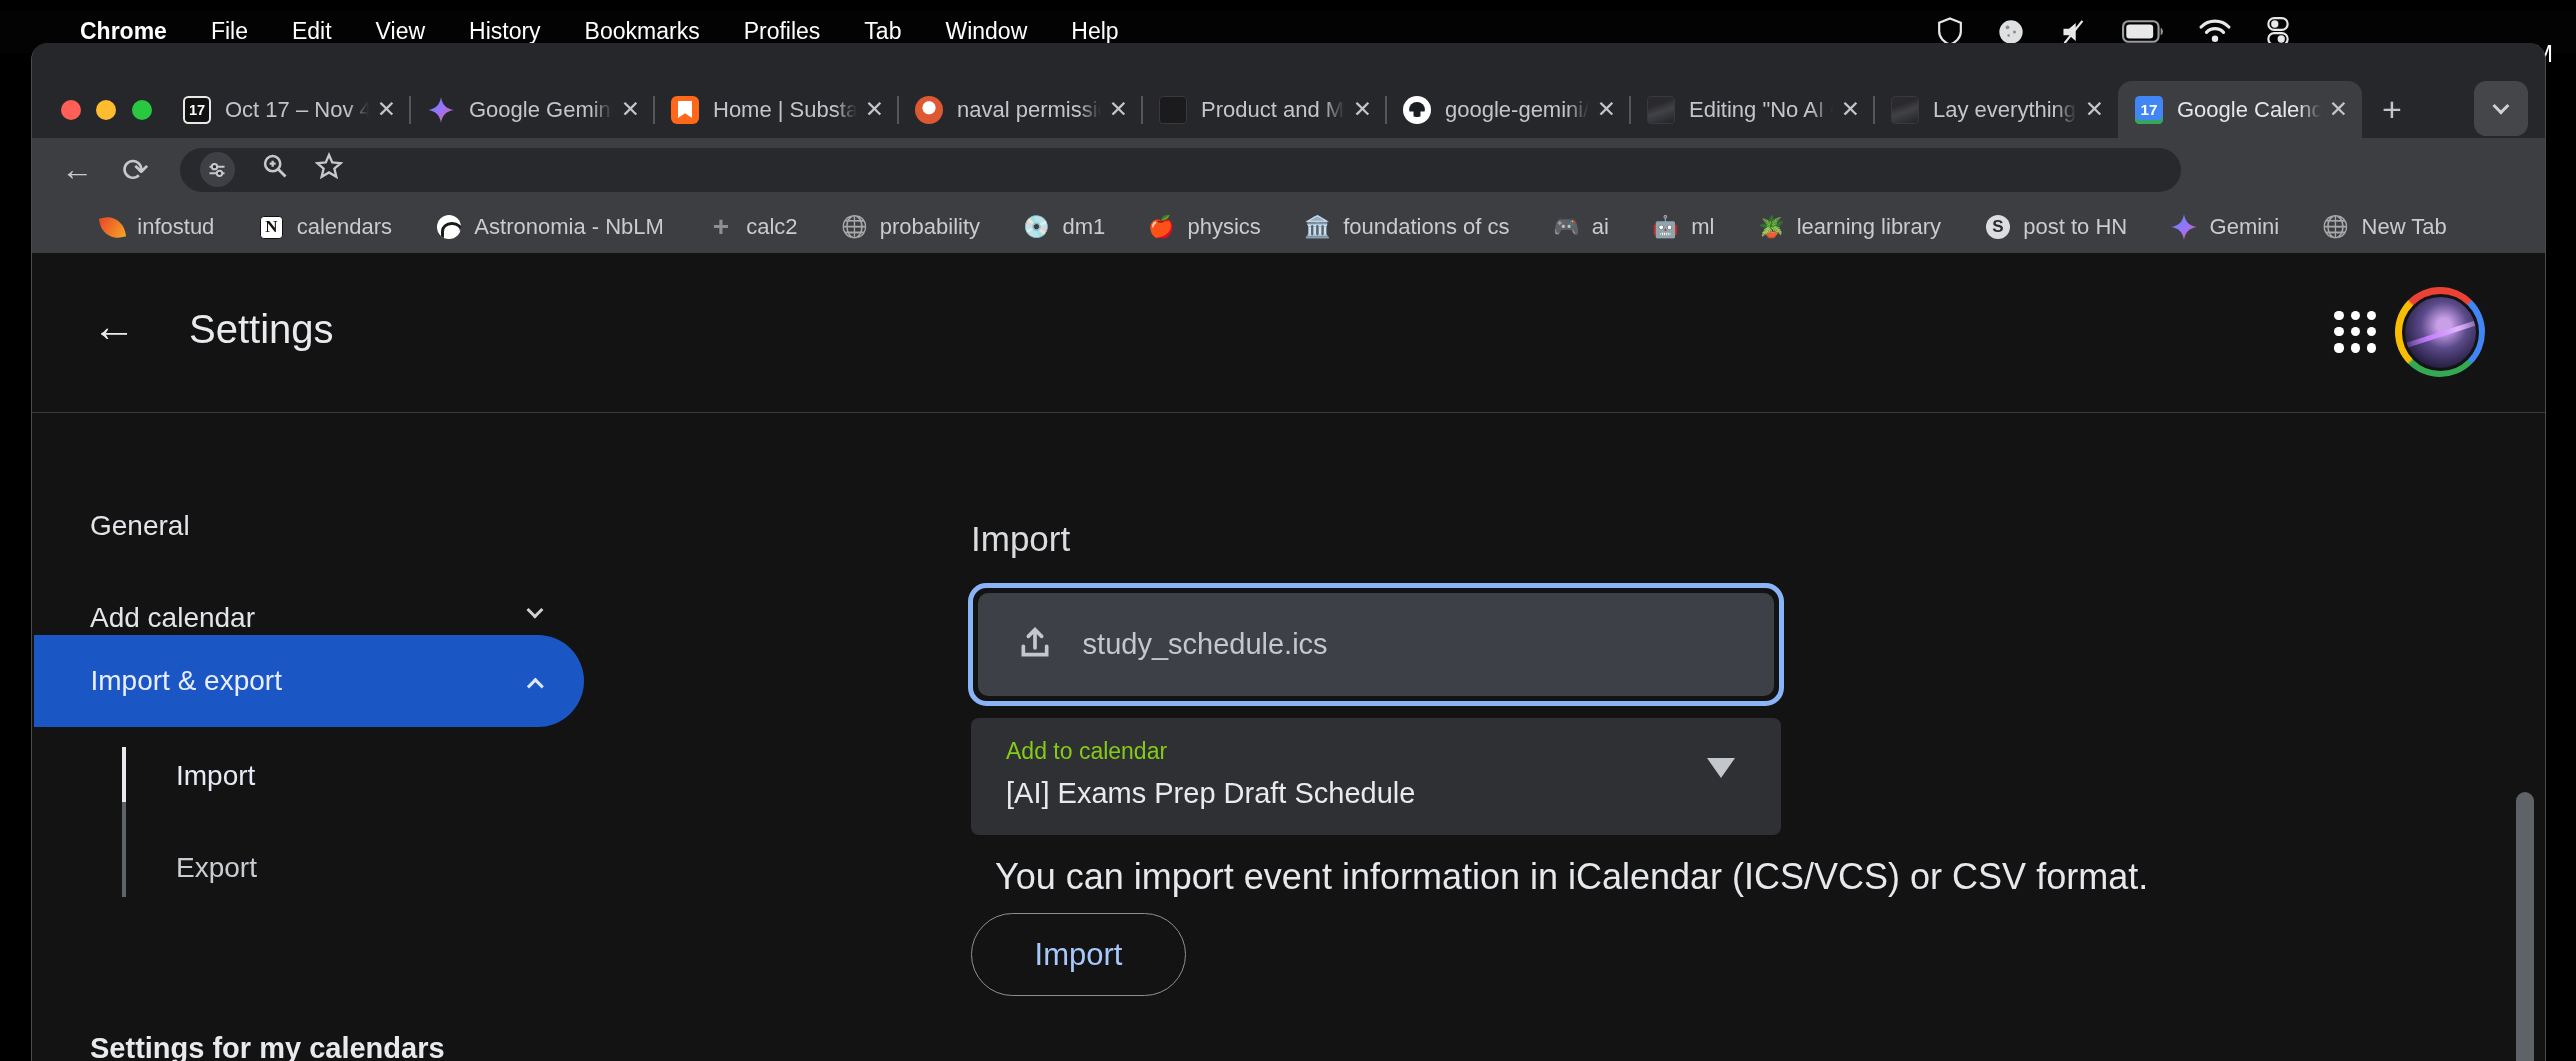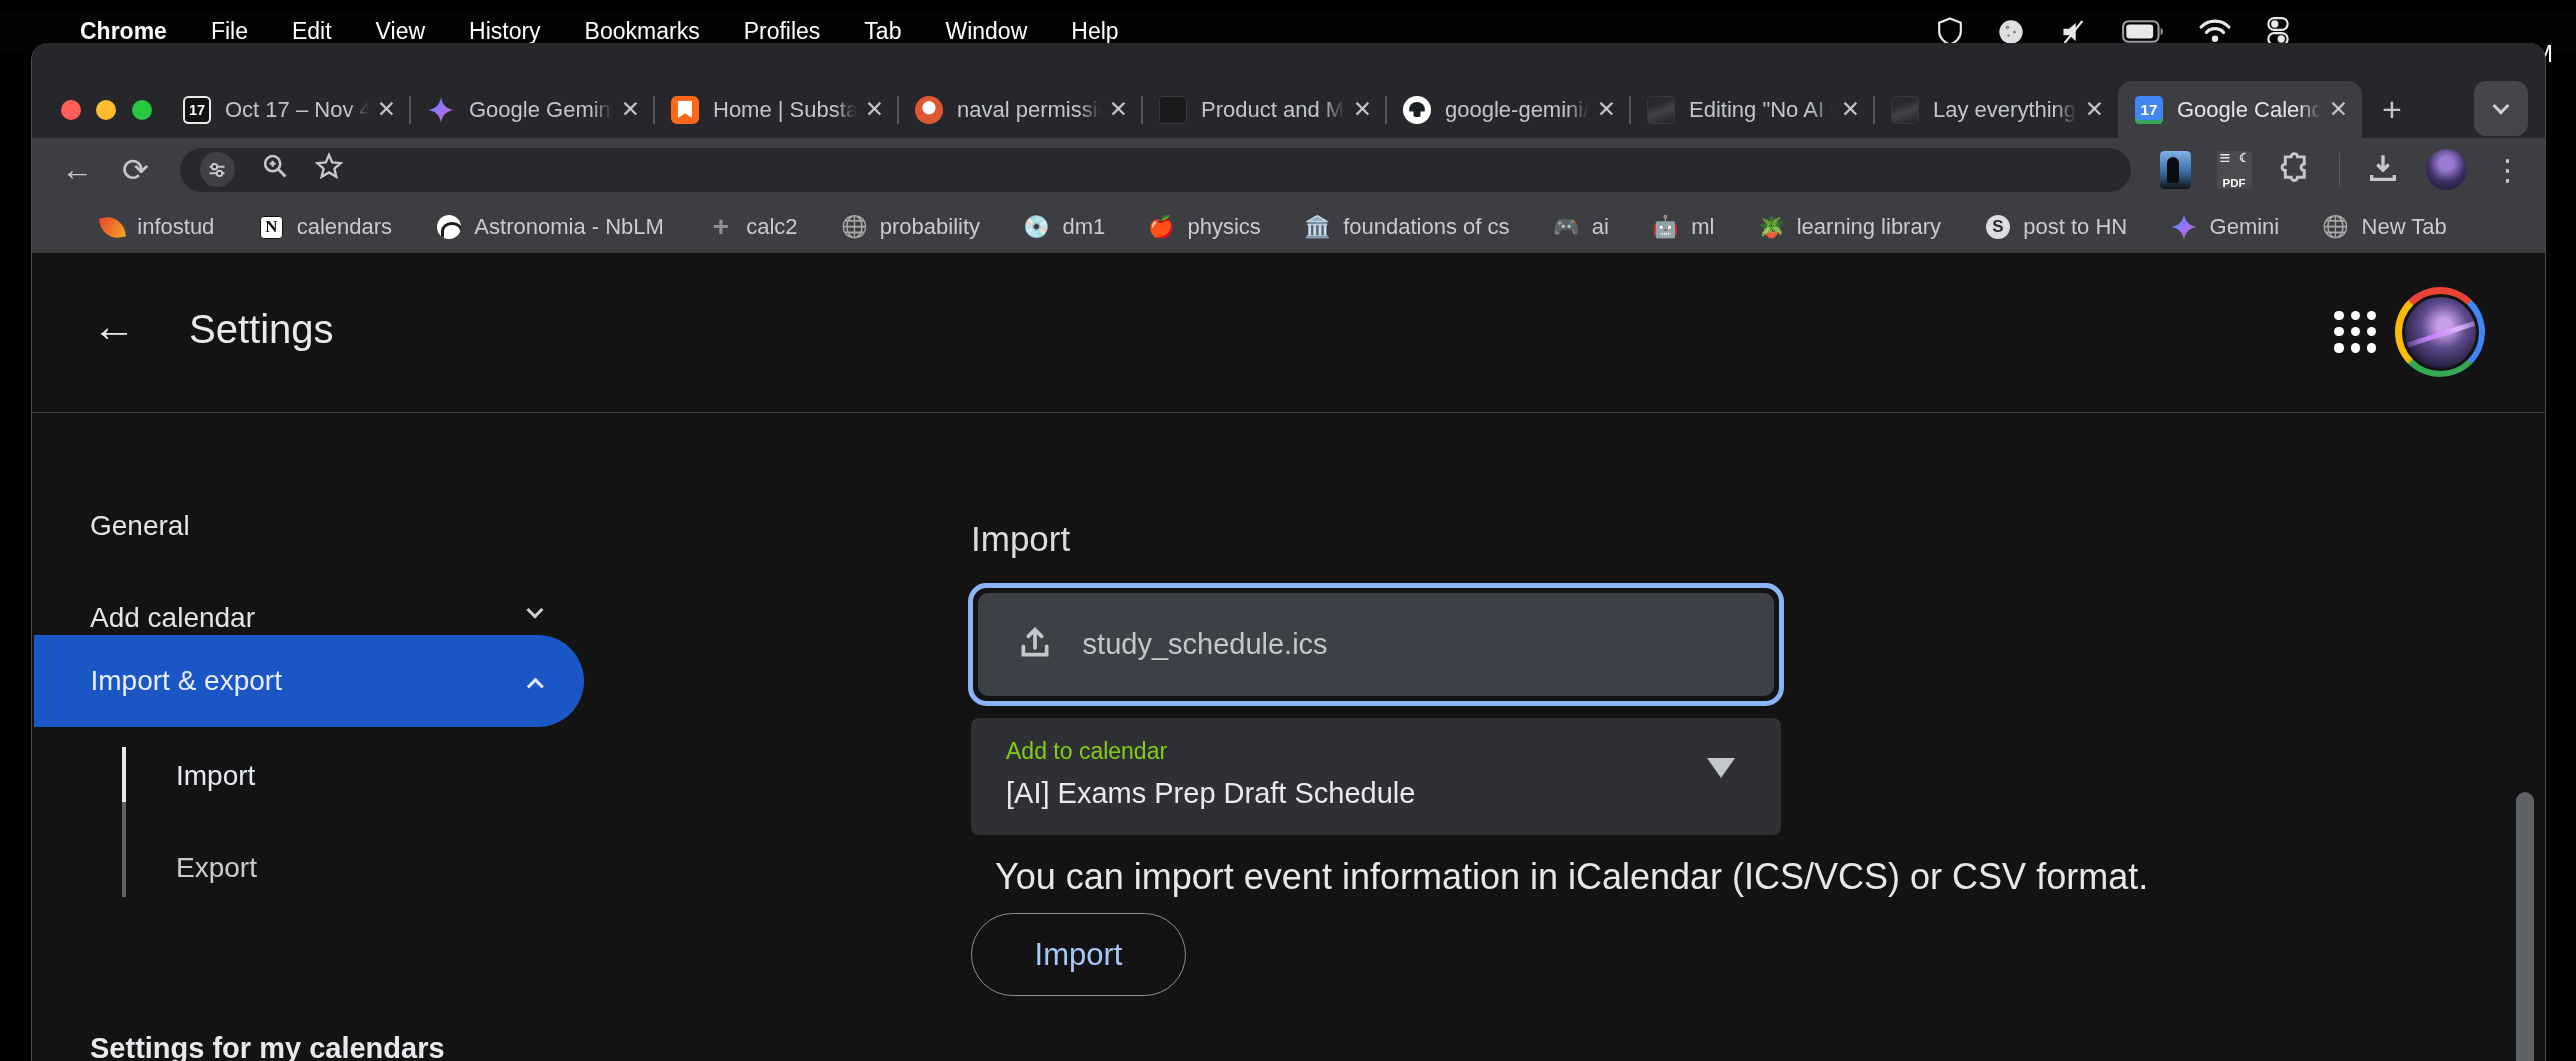--- a/index.html
+++ b/index.html
@@ -317,40 +317,20 @@
             <line x1="7.4" y1="10" x2="12.6" y2="10" stroke="#c6c8cb" stroke-width="2"></line>
             <line x1="15" y1="15" x2="21" y2="21" stroke="#c6c8cb" stroke-width="2.4"></line>
           </svg>
       </span>
       <span class="omni-ico">
         <svg width="28" height="28" viewBox="0 0 24 24">
             <path d="M12 2.5 L14.8 9 L22 9.6 L16.6 14.2 L18.3 21.3 L12 17.5 L5.7 21.3 L7.4 14.2 L2 9.6 L9.2 9 Z" fill="none" stroke="#c6c8cb" stroke-width="2"></path>
           </svg>
       </span>
     </div>
-    <div class="ext-area">
-      <span class="ext-kindle">
-          <i></i>
-        </span>
-      <span class="ext-pdf">PDF</span>
-      <span>
-        <svg width="35" height="35" viewBox="0 0 24 24">
-            <path d="M9 4 a2.2 2.2 0 0 1 4.4 0 H18 V9 a2.2 2.2 0 0 0 0 4.4 V18 H13.4 a2.2 2.2 0 0 1 -4.4 0 H5 V13.4 a2.2 2.2 0 0 1 0 -4.4 V4 Z" fill="none" stroke="#c6c8cb" stroke-width="2"></path>
-          </svg>
-      </span>
-      <span class="toolbar-sep"></span>
-      <span>
-        <svg width="34" height="34" viewBox="0 0 24 24">
-            <path d="M12 3 V13 M8 9.5 L12 13.5 L16 9.5" fill="none" stroke="#c6c8cb" stroke-width="2.4"></path>
-            <path d="M4 17 V20 H20 V17" fill="none" stroke="#c6c8cb" stroke-width="2.4"></path>
-          </svg>
-      </span>
-      <span class="mini-avatar"></span>
-      <span class="kebab">⋮</span>
-    </div>
   </div>
 
   <div class="bookmarksbar">
     <span class="bookmark">
       <span class="bm-ico">
           <i class="bm-feather"></i>
         </span>
       <span>infostud</span>
       </span>
     <span class="bookmark">

